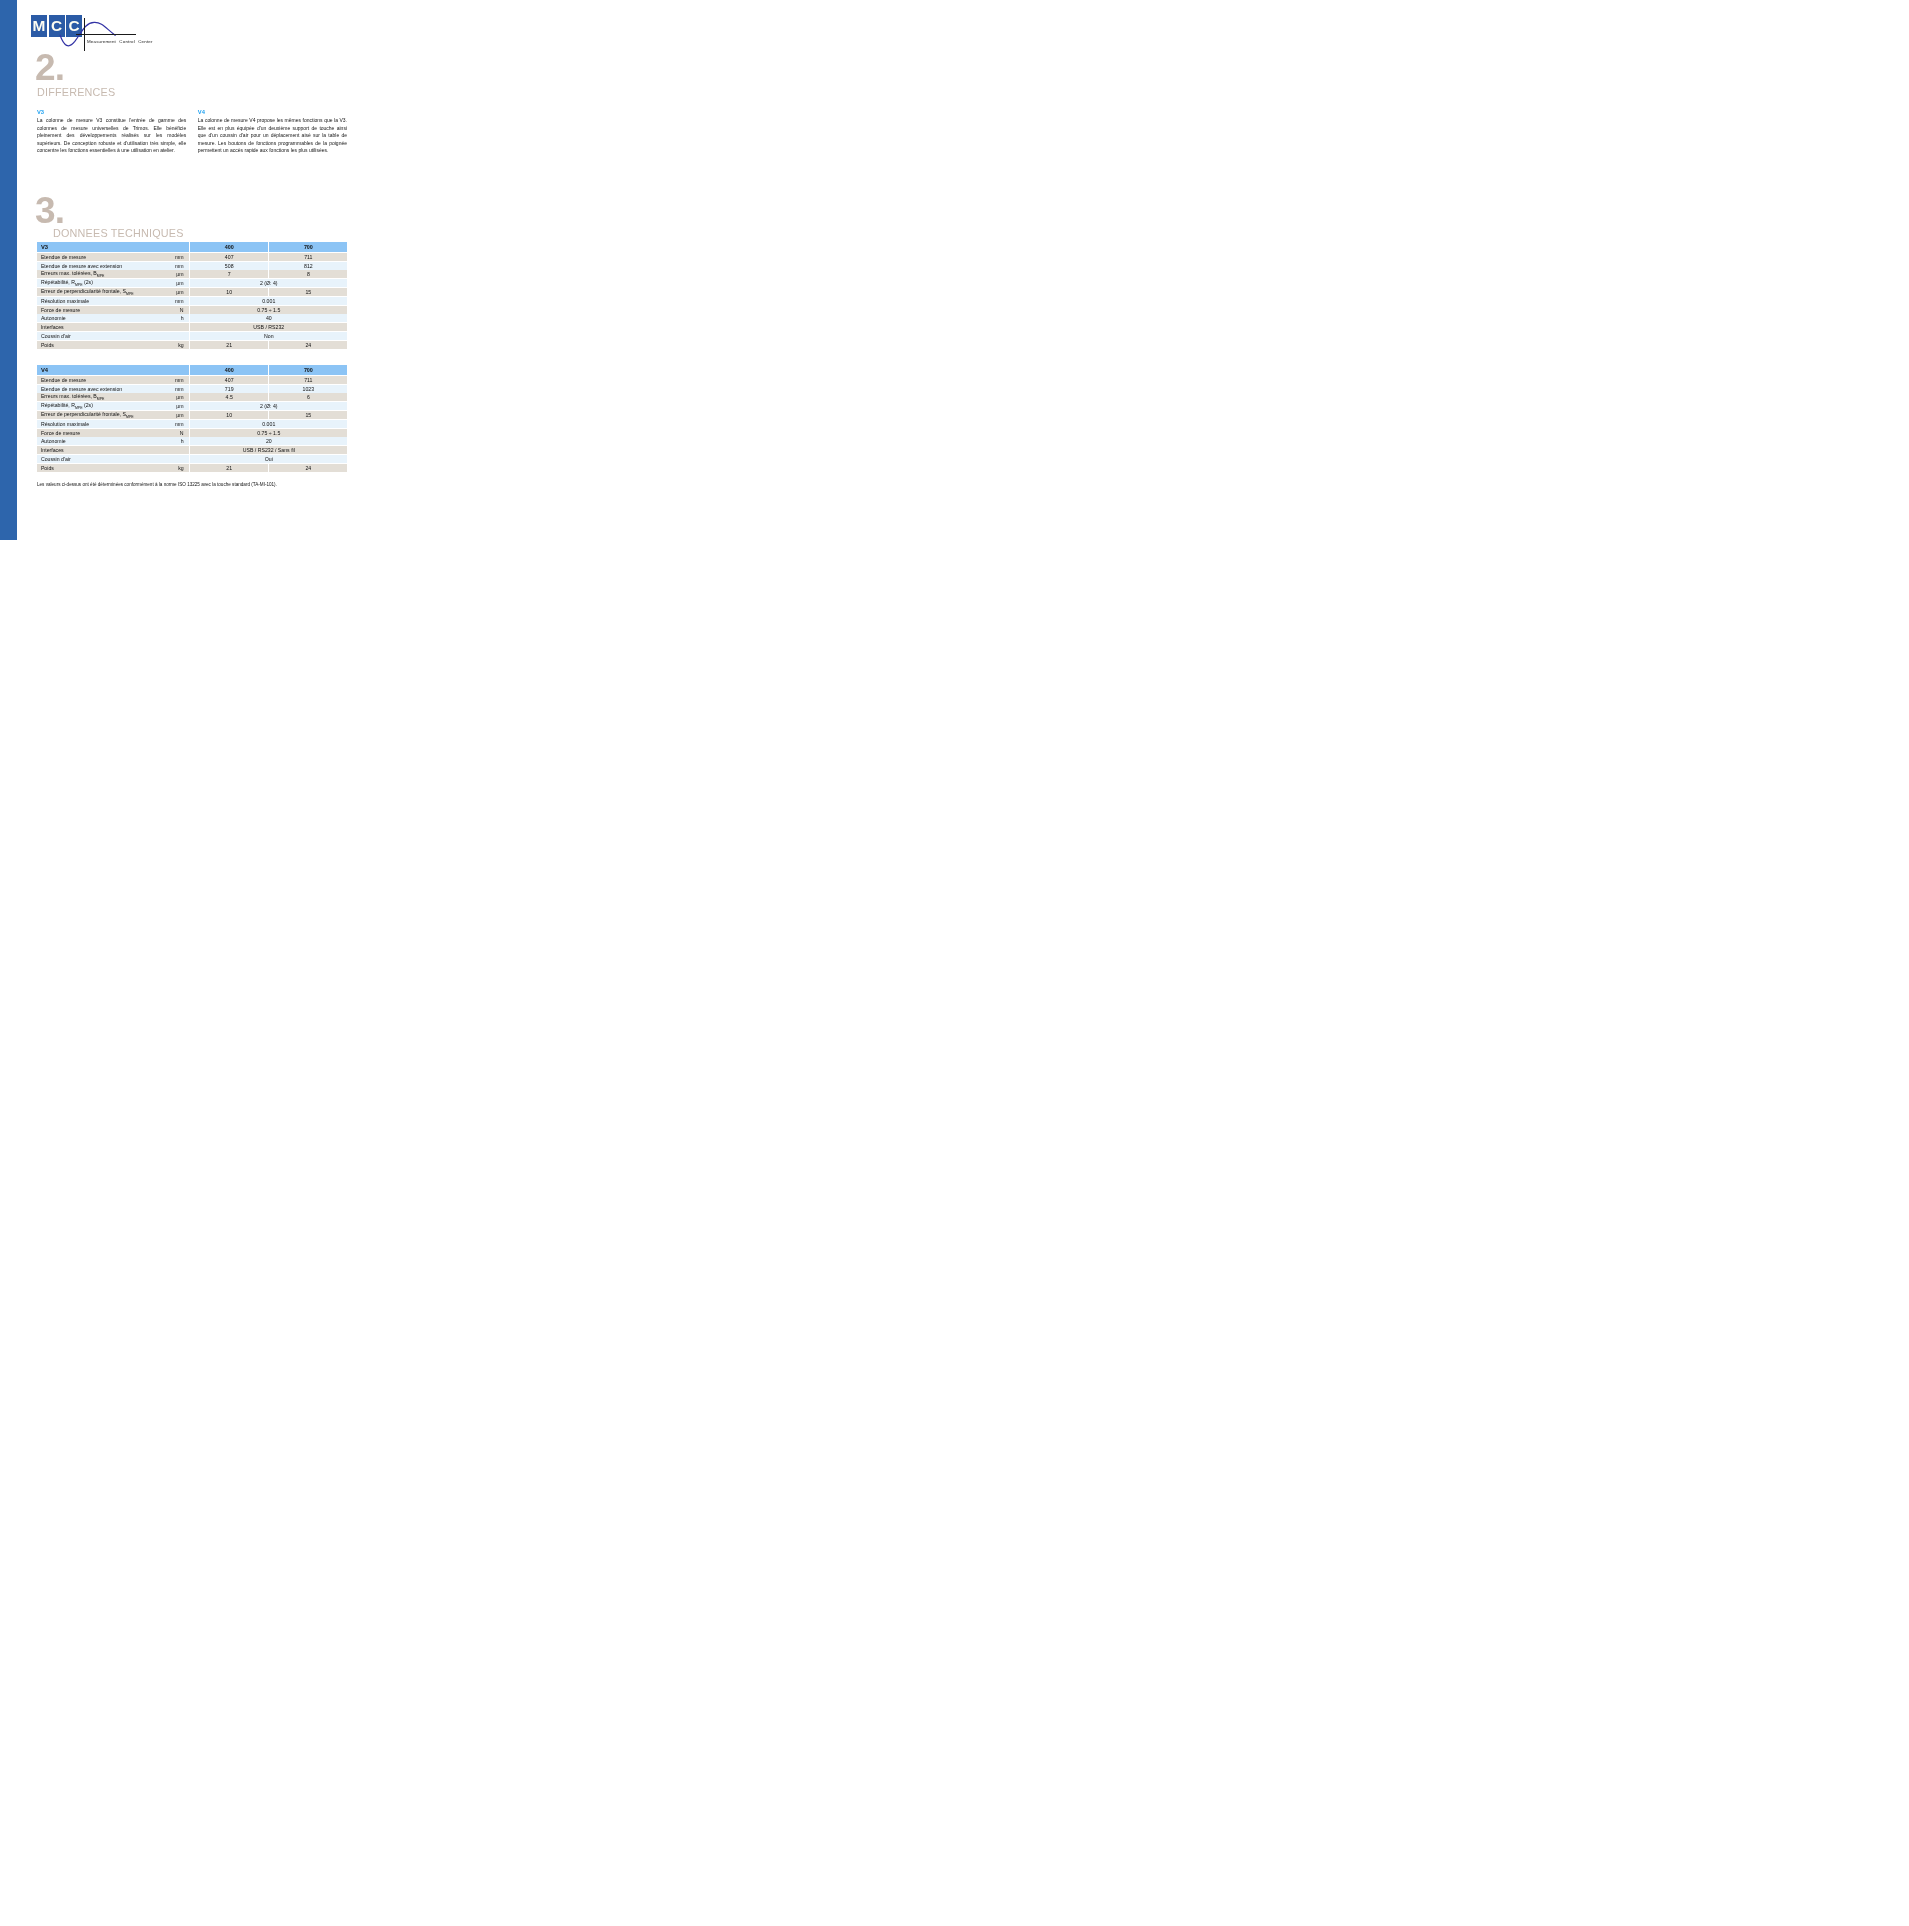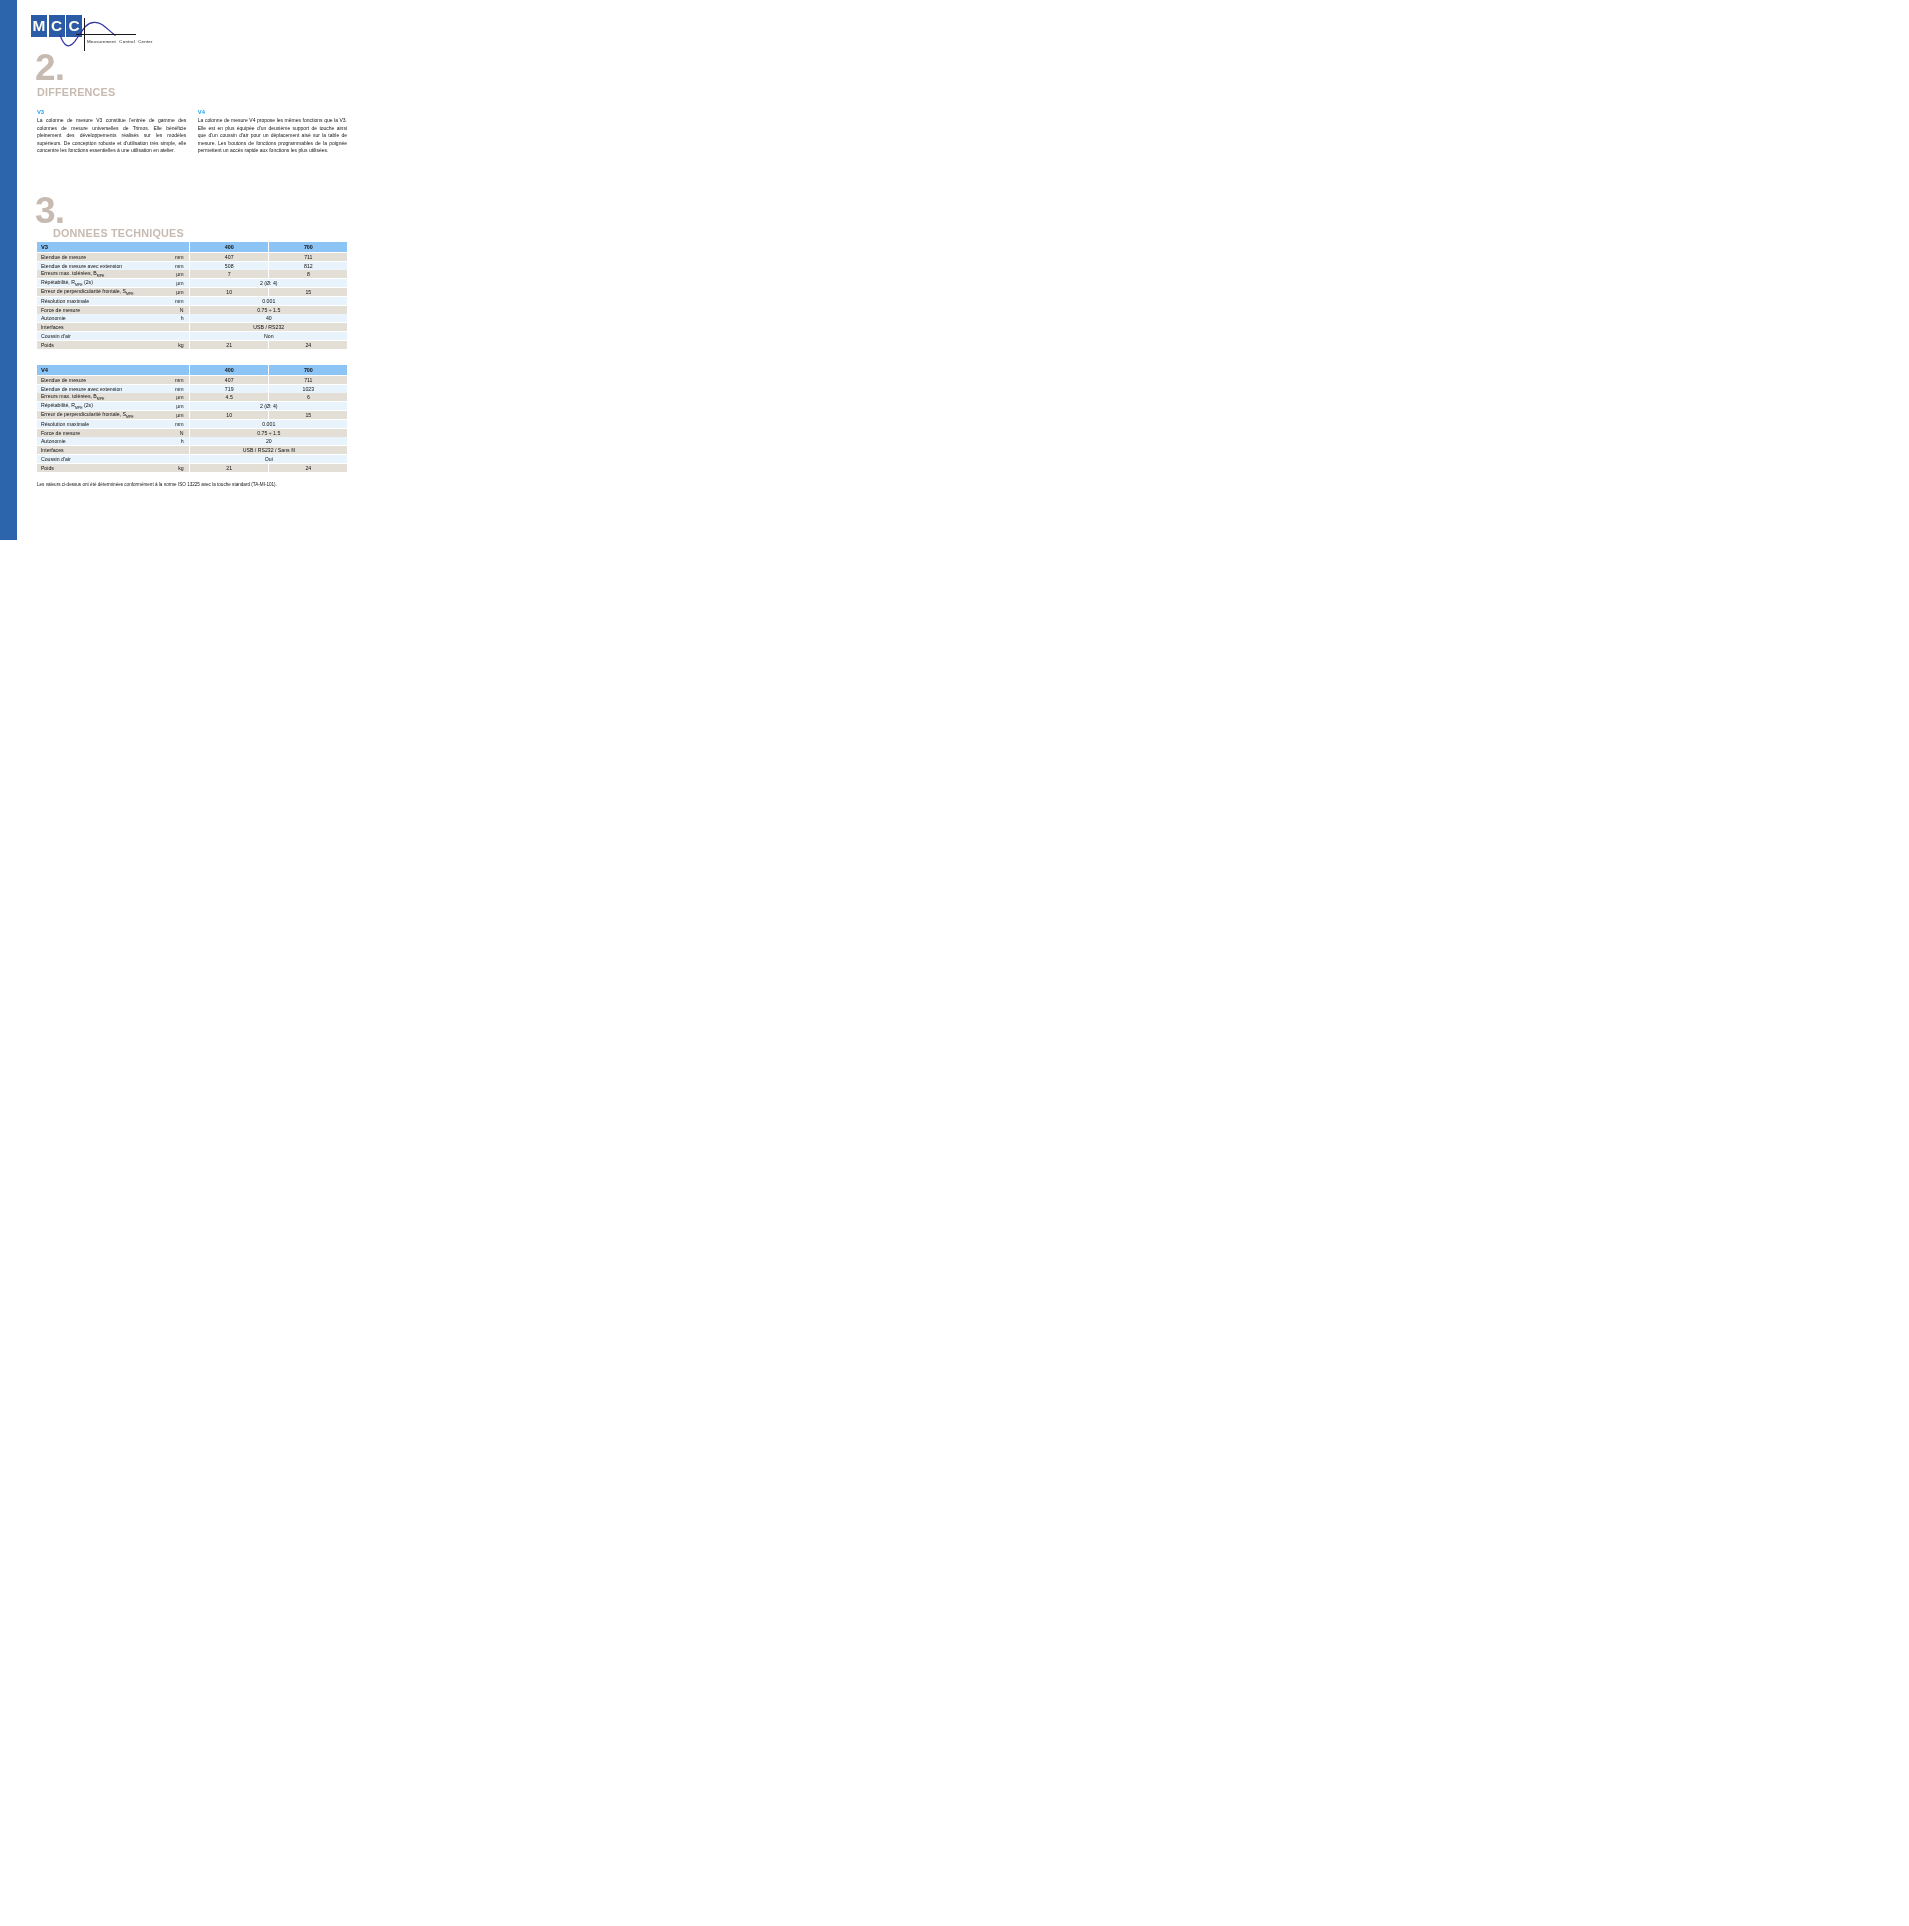--- a/index.html
+++ b/index.html
@@ -19,21 +19,21 @@
   .hbar{position:absolute;left:45px;top:19px;width:60px;height:1.5px;background:#1a1a1a;}
   .sine{position:absolute;left:26px;top:4.6px;width:62px;height:31px;}
   .tagline{position:absolute;left:56px;top:24px;font-size:4.4px;color:#1c1c1c;
            letter-spacing:0.2px;word-spacing:1.9px;white-space:nowrap;}
 
   
   .big-num{position:absolute;left:35px;font-size:37px;font-weight:700;color:#c7bab0;
            line-height:0.88;letter-spacing:-0.8px;}
   #num-2{top:52px;}
   #num-3{top:195px;}
-  .sec-title{position:absolute;left:37px;font-size:10.8px;font-weight:700;color:#c7bab0;
+  .sec-title{position:absolute;left:37px;font-size:10.8px;font-weight:400;color:#c7bab0;
              letter-spacing:0.2px;white-space:nowrap;}
   #title-2{top:86px;}
   #title-3{top:227px;margin-left:16px;}
 
   
   .cols{position:absolute;left:37px;top:109px;width:310px;display:grid;
         grid-template-columns:1fr 1fr;column-gap:11.6px;}
   .col-heading{color:#1ea1f1;font-size:5.8px;font-weight:700;}
   .col-body{margin:2.3px 0 0 0;font-size:5px;line-height:7.5px;text-align:justify;color:#151515;}
 

